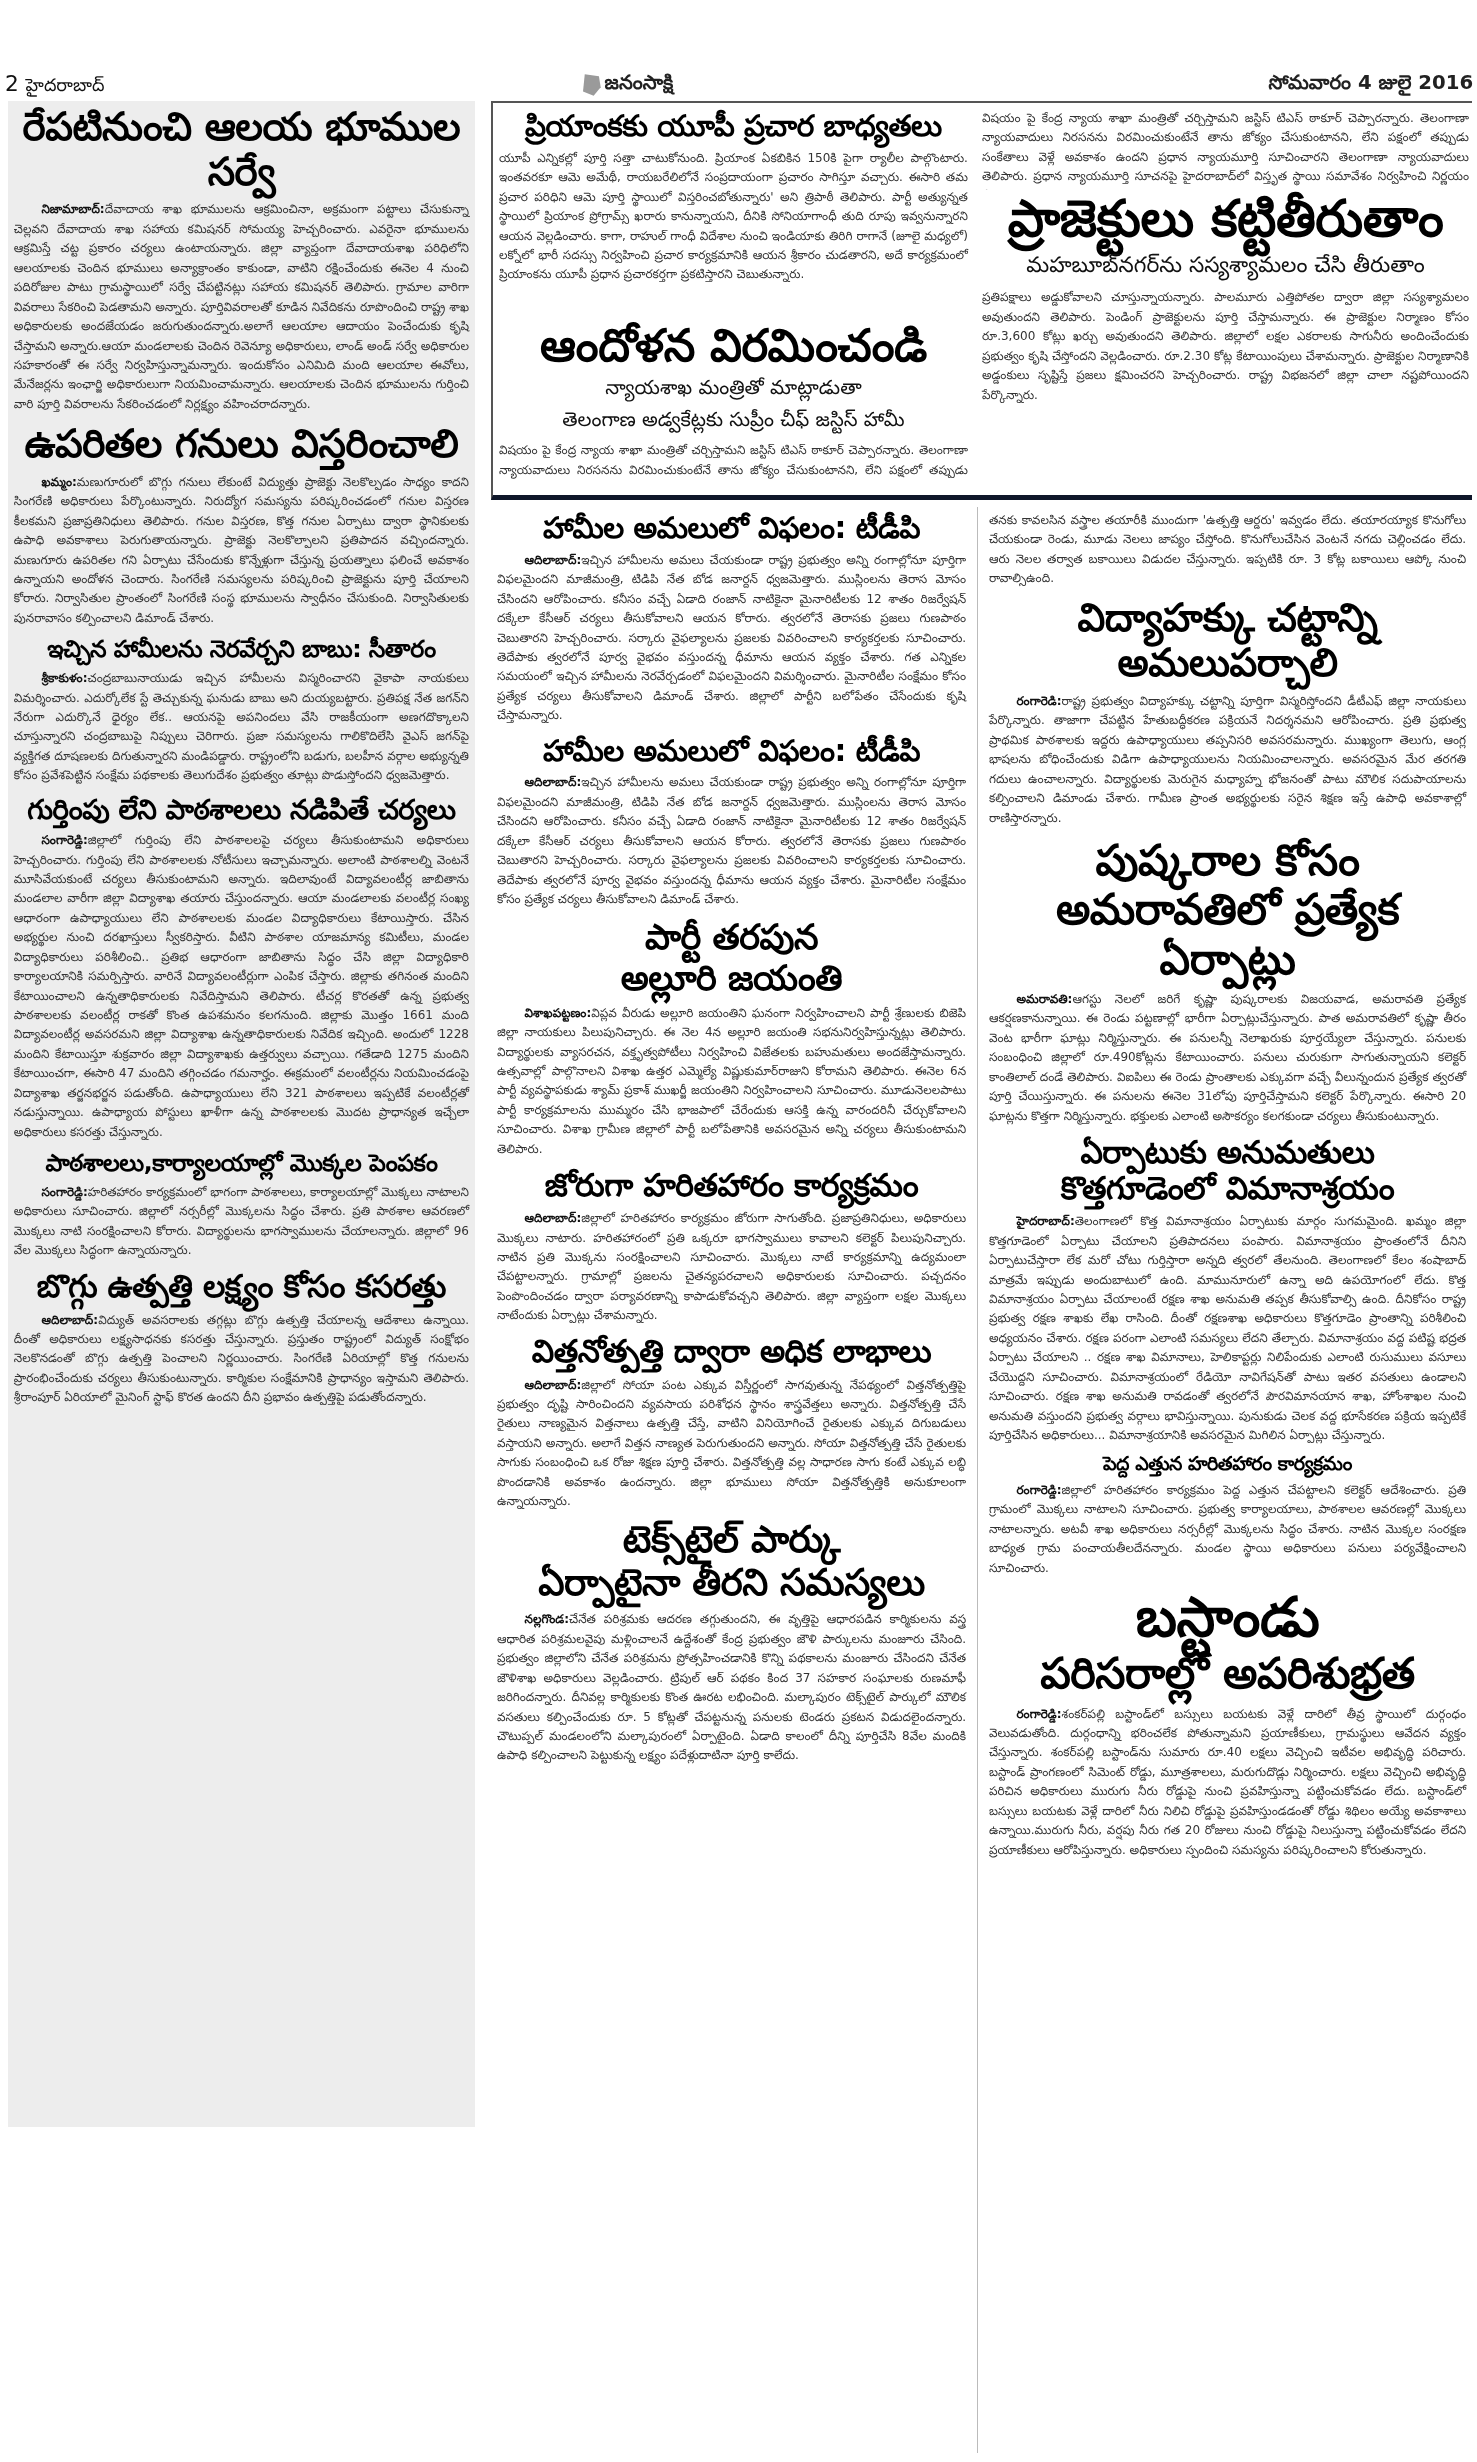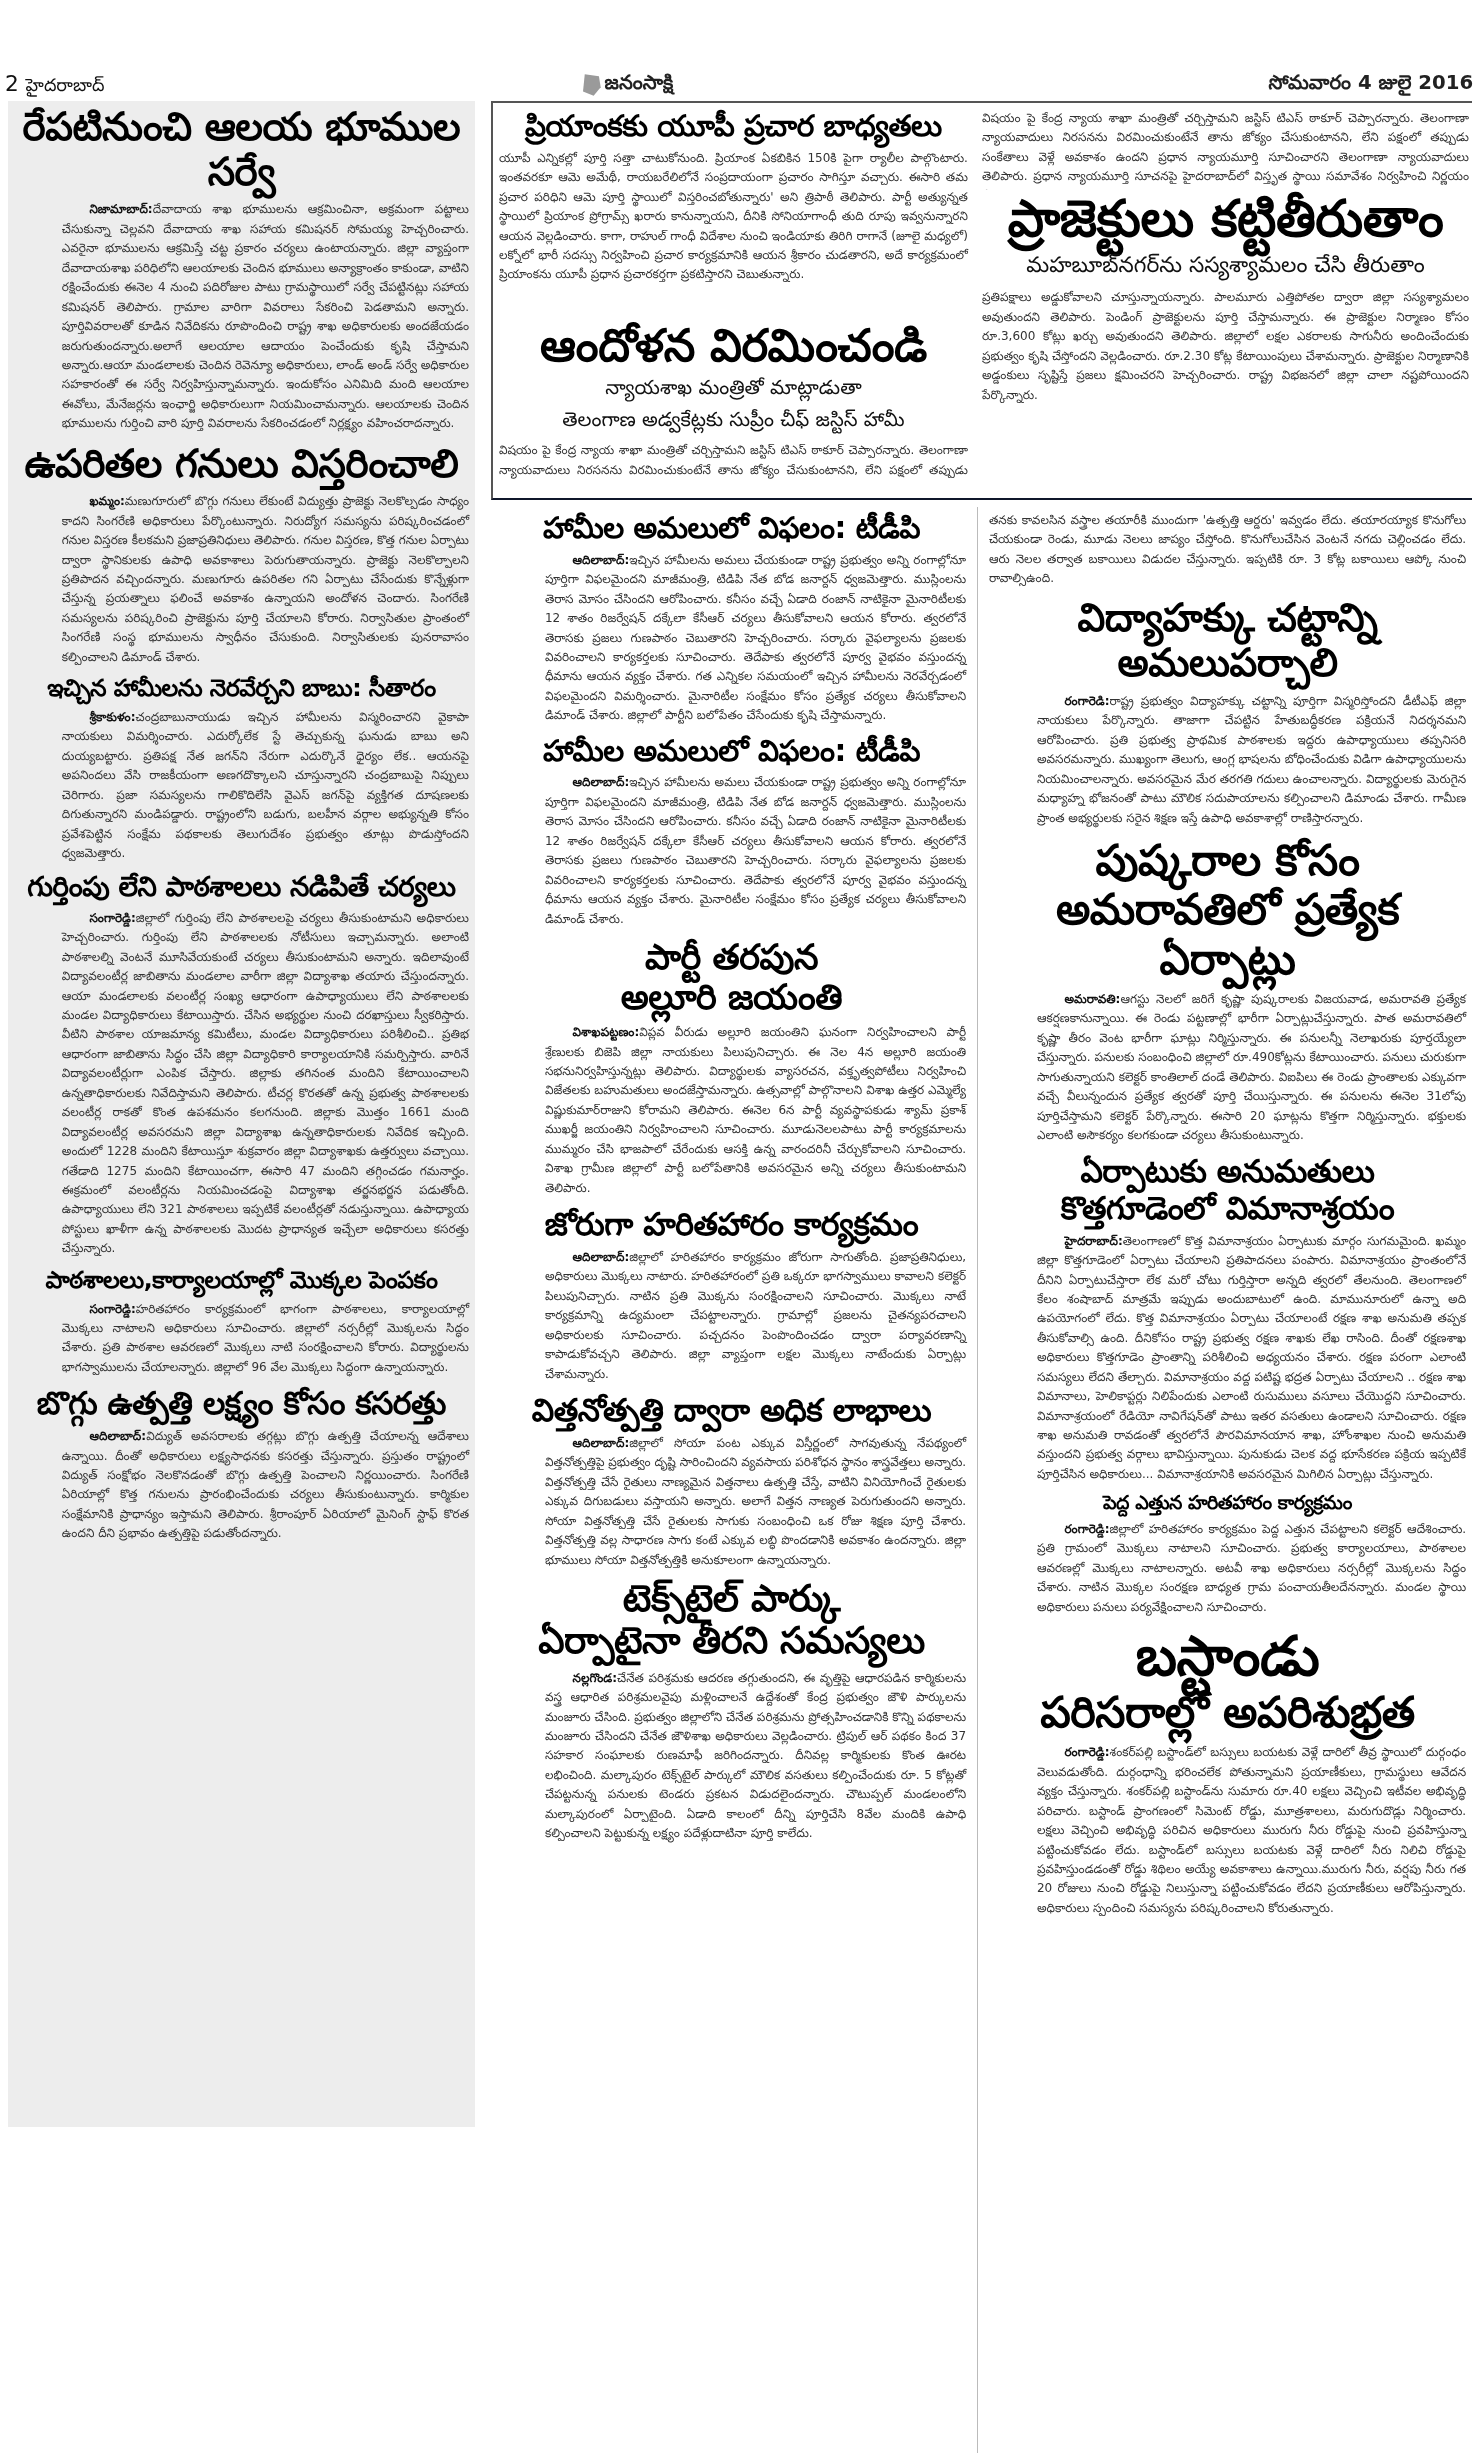--- a/index.html
+++ b/index.html
@@ -10,32 +10,32 @@
   .page-no { position: absolute; left: 4.9px; top: 71px; font-size: 21.7px; font-weight: normal; color: #111; }
   .logo { position: absolute; left: 583px; top: 71px; font-size: 19.7px; font-weight: bold; color: #222; display: flex; align-items: center; gap: 3.9px; }
   .logo-mark { width: 17.7px; height: 21.7px; background: #9a9a9a; clip-path: polygon(10% 0, 90% 10%, 100% 60%, 60% 100%, 0 80%); }
   .date { position: absolute; right: 4.9px; top: 71px; font-size: 19.7px; font-weight: bold; color: #222; }
 
   .col { position: absolute; top: 101px; }
   .col-left { left: 7.9px; width: 467px; height: 2026px; background: #ededed; }
   .col-mid { left: 491px; width: 481px; }
   .col-right { left: 983px; width: 489px; }
 
-  .box { position: absolute; left: 491px; top: 101px; width: 981px; height: 399px; border: 2px solid #555; border-right: none; border-bottom: 2px solid #0f172a; }
+  .box { position: absolute; left: 491px; top: 101px; width: 981px; height: 399px; border: 2px solid #555; border-right: none; border-bottom: 5px solid #0f172a; }
 
   .article { padding: 3.9px 5.9px; }
   .headline { font-family: "DejaVu Sans", sans-serif; font-weight: bold; color: #000; line-height: 1.15; text-align: center; letter-spacing: -0.5px; }
   .h-xl { font-size: 41px; }
   .h-lg { font-size: 35px; }
   .h-md { font-size: 27.6px; }
   .h-sm { font-size: 23.6px; }
   .subhead { font-size: 19.7px; text-align: center; font-weight: normal; margin-top: 3.9px; }
   .body { font-size: 12px; line-height: 1.62; text-align: justify; color: #333; margin-top: 5.9px; }
   .dateline { font-weight: bold; color: #111; }
-  .indent { text-indent: 27.6px; margin-left: 48px; }
+  .indent { text-indent: 27.6px; }
 
   .divider-v { position: absolute; background: #bbb; width: 1px; }
 </style>
 </head>
 <body>
 
 <div class="masthead">
   <div class="page-no">
     <span>2</span>
     <span style="font-size:17.7px;">హైదరాబాద్</span>

